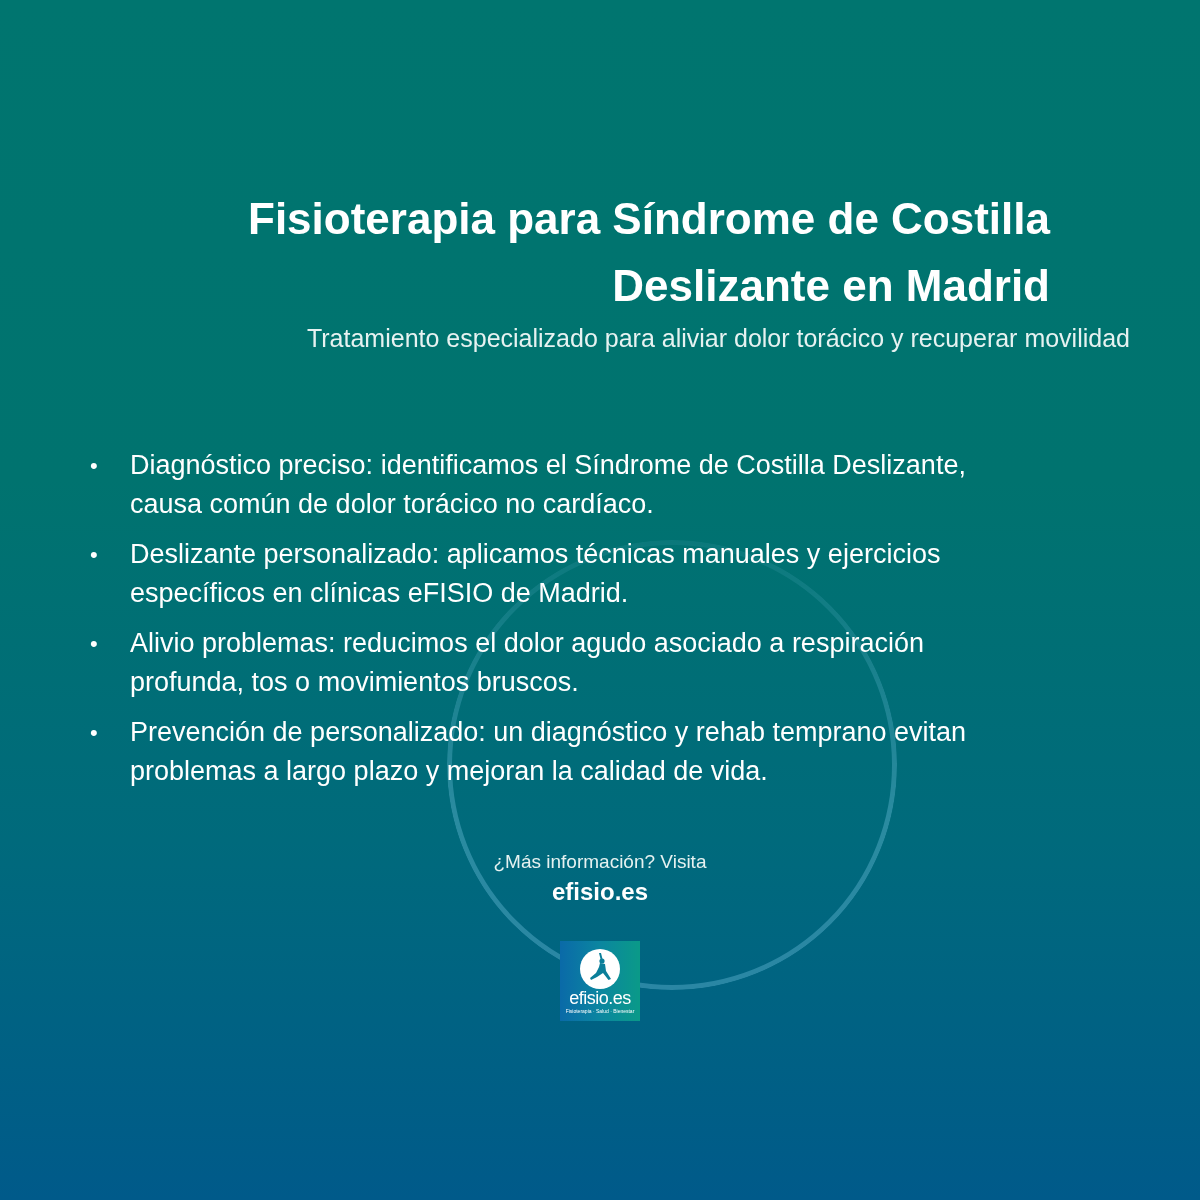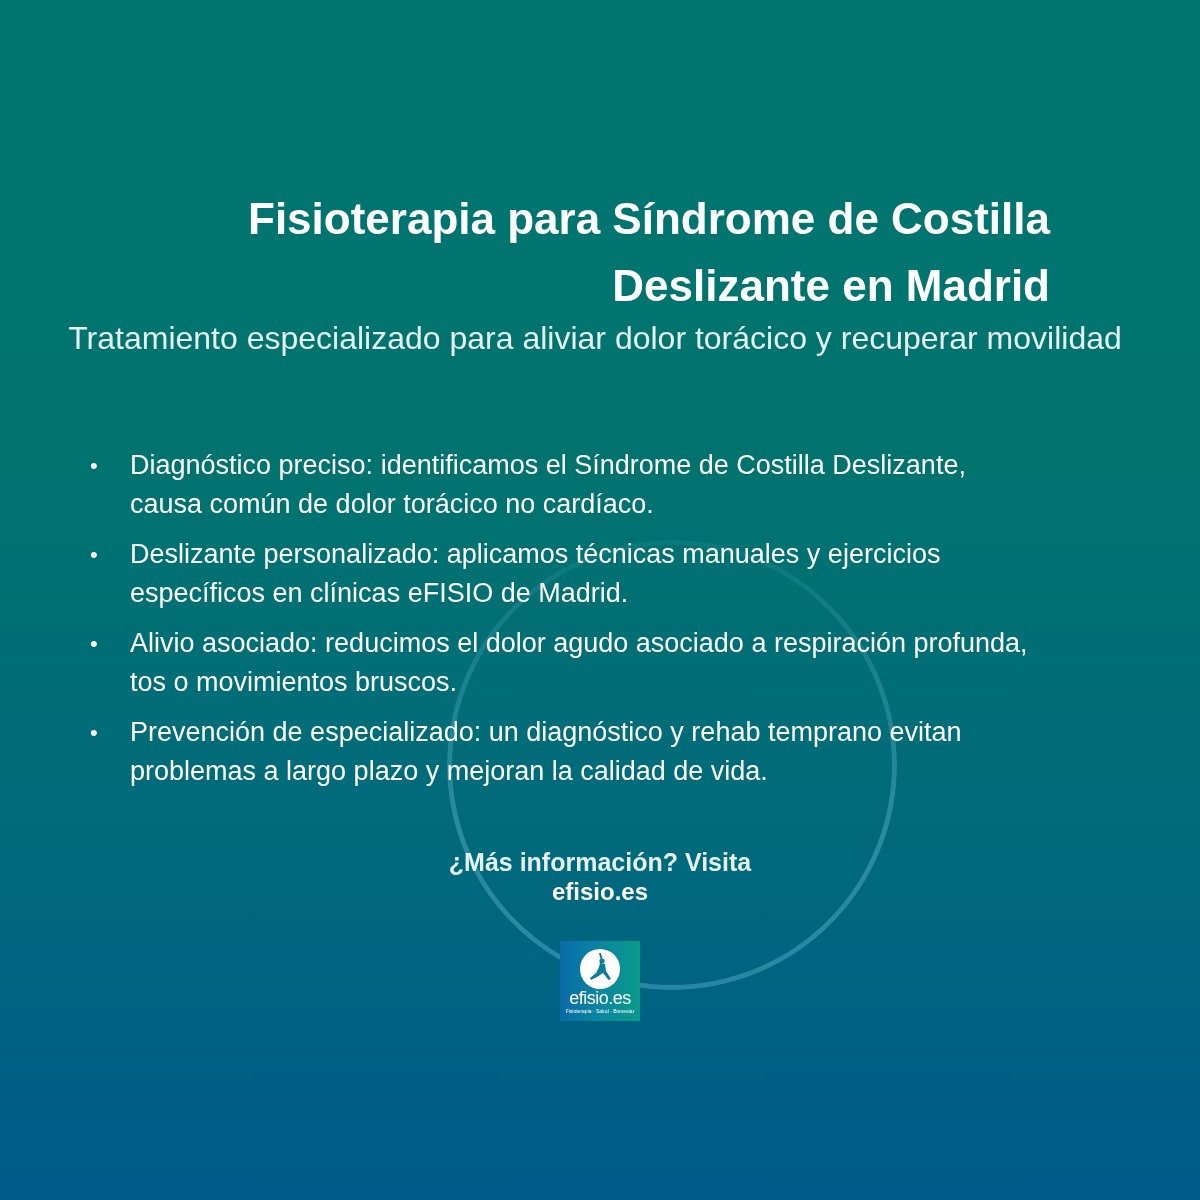--- a/index.html
+++ b/index.html
@@ -17,38 +17,38 @@
     -webkit-mask-image: linear-gradient(180deg, rgba(0,0,0,0.25) 0%, rgba(0,0,0,1) 60%);
     mask-image: linear-gradient(180deg, rgba(0,0,0,0.25) 0%, rgba(0,0,0,1) 60%);
   }
   .title {
     position: absolute; left: 0; right: 0; top: 185px; margin: 0;
     text-align: right; font-weight: bold; font-size: 44px; line-height: 67px;
     padding: 0 150px;
   }
   .subtitle {
     position: absolute; left: 60px; right: 70px; top: 316px; margin: 0;
-    text-align: center; font-size: 32px; line-height: 45px; color: #e6f2f1;
+    text-align: right; font-size: 25px; line-height: 45px; color: #e6f2f1;
   }
   .bullets {
     position: absolute; left: 80px; top: 446px; width: 960px;
     list-style: none; margin: 0; padding: 0;
   }
   .bullets li {
     position: relative; padding-left: 50px; font-size: 27px; line-height: 39px;
     margin-bottom: 11px;
   }
   .bullets li .dot {
     position: absolute; left: 10px; top: 0; font-size: 22px;
   }
   .bullets li b { font-weight: normal; }
   .cta {
     position: absolute; left: 0; right: 0; top: 848px; text-align: center;
   }
-  .cta .line1 { font-size: 25px; line-height: 28px; color: #e6f2f1; font-weight: bold; }
+  .cta .line1 { font-size: 19px; line-height: 28px; color: #e6f2f1; }
   .cta .line2 { font-size: 24px; line-height: 32px; font-weight: bold; }
   .logo {
     position: absolute; left: 560px; top: 941px; width: 80px; height: 80px;
     background: linear-gradient(90deg, #0a6aa8 0%, #0b86a0 50%, #0a9a88 100%);
     box-sizing: border-box;
   }
   .logo .badge {
     position: absolute; left: 20px; top: 8px; width: 40px; height: 40px; border-radius: 50%;
     background: #ffffff;
   }
@@ -74,25 +74,25 @@
   <li>
     <span class="dot">•</span>
     <b>Diagnóstico preciso:</b><span> identificamos el Síndrome de Costilla Deslizante, causa común de dolor torácico no cardíaco.</span>
   </li>
   <li>
     <span class="dot">•</span>
     <b>Deslizante personalizado:</b><span> aplicamos técnicas manuales y ejercicios específicos en clínicas eFISIO de Madrid.</span>
   </li>
   <li>
     <span class="dot">•</span>
-    <b>Alivio asociado:</b><span> reducimos el dolor agudo asociado a respiración profunda, tos o movimientos bruscos.</span>
+    <b>Alivio problemas:</b><span> reducimos el dolor agudo asociado a respiración profunda, tos o movimientos bruscos.</span>
   </li>
   <li>
     <span class="dot">•</span>
-    <b>Prevención de especializado:</b><span> un diagnóstico y rehab temprano evitan problemas a largo plazo y mejoran la calidad de vida.</span>
+    <b>Prevención de personalizado:</b><span> un diagnóstico y rehab temprano evitan problemas a largo plazo y mejoran la calidad de vida.</span>
   </li>
 </ul>
 
 <div class="cta">
   <div class="line1">¿Más información? Visita</div>
   <div class="line2">efisio.es</div>
 </div>
 
 <div class="logo">
   <div class="badge">

